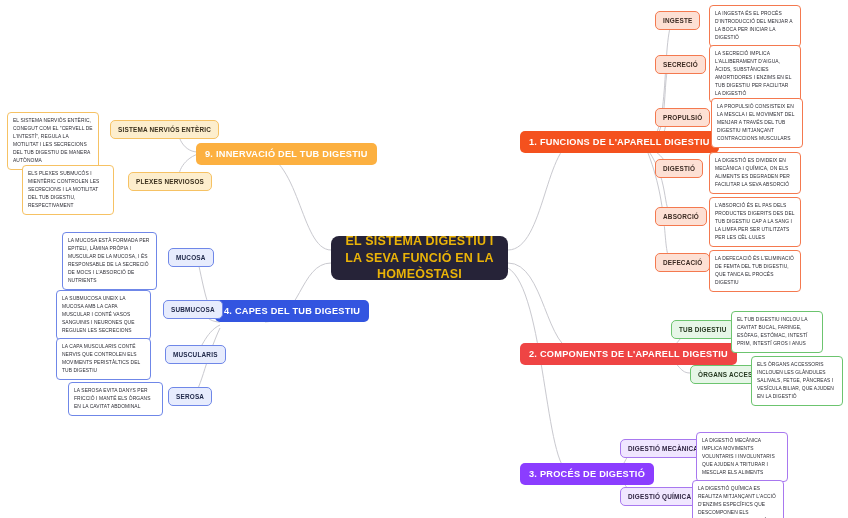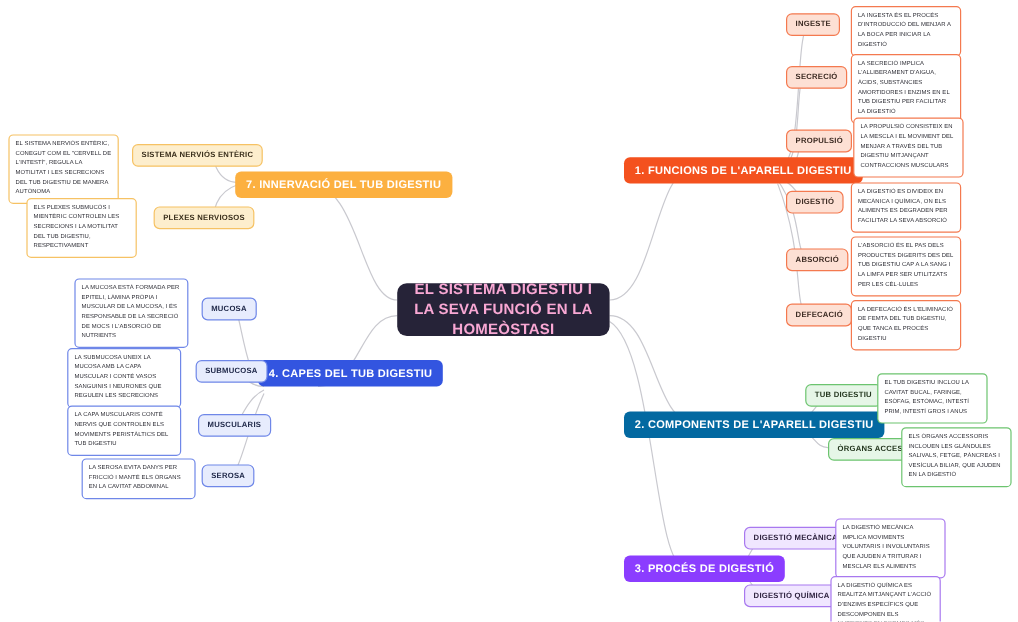--- a/index.html
+++ b/index.html
@@ -11,30 +11,30 @@
   }
   #canvas { position: relative; width: 848px; height: 518px; background:#fff; }
 
   svg.links { position:absolute; left:0; top:0; width:848px; height:518px; pointer-events:none; }
   svg.links path { fill:none; stroke:#c9c9cf; stroke-width:1; }
 
   .node { position:absolute; display:flex; align-items:center; justify-content:center; text-align:center; }
 
   
   .root {
-    background:#262338; color:#f9a8d4; border-radius:8px;
+    background:#262338; color:#eab308; border-radius:8px;
     font-weight:bold; font-size:12.5px; line-height:1.35;
     letter-spacing:.2px; padding:10px 12px;
   }
 
   
   .branch { border-radius:5px; color:#ffffff; font-weight:bold;
             font-size:9.2px; letter-spacing:.25px; padding:6px 9px; white-space:nowrap; }
   .b-orange { background:#f4511e; }
-  .b-green  { background:#0369a1; }
+  .b-green  { background:#ef4444; }
   .b-purple { background:#8b3dff; }
   .b-blue   { background:#3355e0; }
   .b-yellow { background:#fcb040; }
 
   
   .sub { border-radius:5px; border:1px solid; font-size:6.4px; font-weight:bold;
          letter-spacing:.2px; padding:5px 7px; white-space:nowrap; }
   .s-orange { background:#fde0d4; border-color:#f4794f; color:#3b2a22; }
   .s-green  { background:#e6f6e7; border-color:#6cc46f; color:#24371f; }
   .s-purple { background:#f0e6ff; border-color:#a878ef; color:#2e2340; }
@@ -199,21 +199,21 @@
   </div>
 
   <div class="node sub s-blue" style="left:168px; top:387px;">
     <span>SEROSA</span>
   </div>
   <div class="leaf l-blue" style="position:absolute; left:68px; top:382px; width:95px;">
     <span>LA SEROSA EVITA DANYS PER FRICCIÓ I MANTÉ ELS ÒRGANS EN LA CAVITAT ABDOMINAL</span>
   </div>
 
   <div class="node branch b-yellow" style="left:196px; top:143px;">
-    <span>7. INNERVACIÓ DEL TUB DIGESTIU</span>
+    <span>9. INNERVACIÓ DEL TUB DIGESTIU</span>
   </div>
 
   <div class="node sub s-yellow" style="left:110px; top:120px;">
     <span>SISTEMA NERVIÓS ENTÈRIC</span>
   </div>
   <div class="leaf l-yellow" style="position:absolute; left:7px; top:112px; width:92px;">
     <span>EL SISTEMA NERVIÓS ENTÈRIC, CONEGUT COM EL "CERVELL DE L'INTESTÍ", REGULA LA MOTILITAT I LES SECRECIONS DEL TUB DIGESTIU DE MANERA AUTÒNOMA</span>
   </div>
 
   <div class="node sub s-yellow" style="left:128px; top:172px;">

